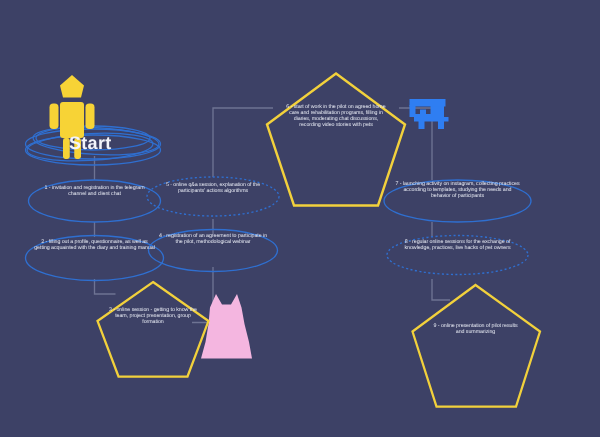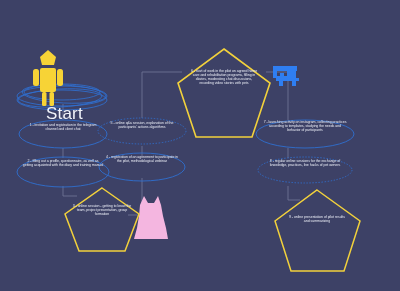--- a/index.html
+++ b/index.html
@@ -21,24 +21,23 @@
     letter-spacing:-0.05px;
     pointer-events:none;
     font-weight:400;
   }
   .t-ellipse{font-size:3.55px;}
   .t-pent{font-size:3.55px;}
 
   .start-label{
     position:absolute;
     color:#f2f4fa;
-    font-size:17px;
-    font-weight:400;
+    font-size:12px;
+    font-weight:700;
     letter-spacing:0.2px;
-    margin-top:16px;
   }
 </style>
 </head>
 <body style="background: rgb(61, 65, 102);">
 
 <div id="stage">
 
   <svg class="layer" viewBox="0 0 400 291" width="400" height="291">
     <g fill="none" stroke="#6e7393" stroke-width="0.9">
 

